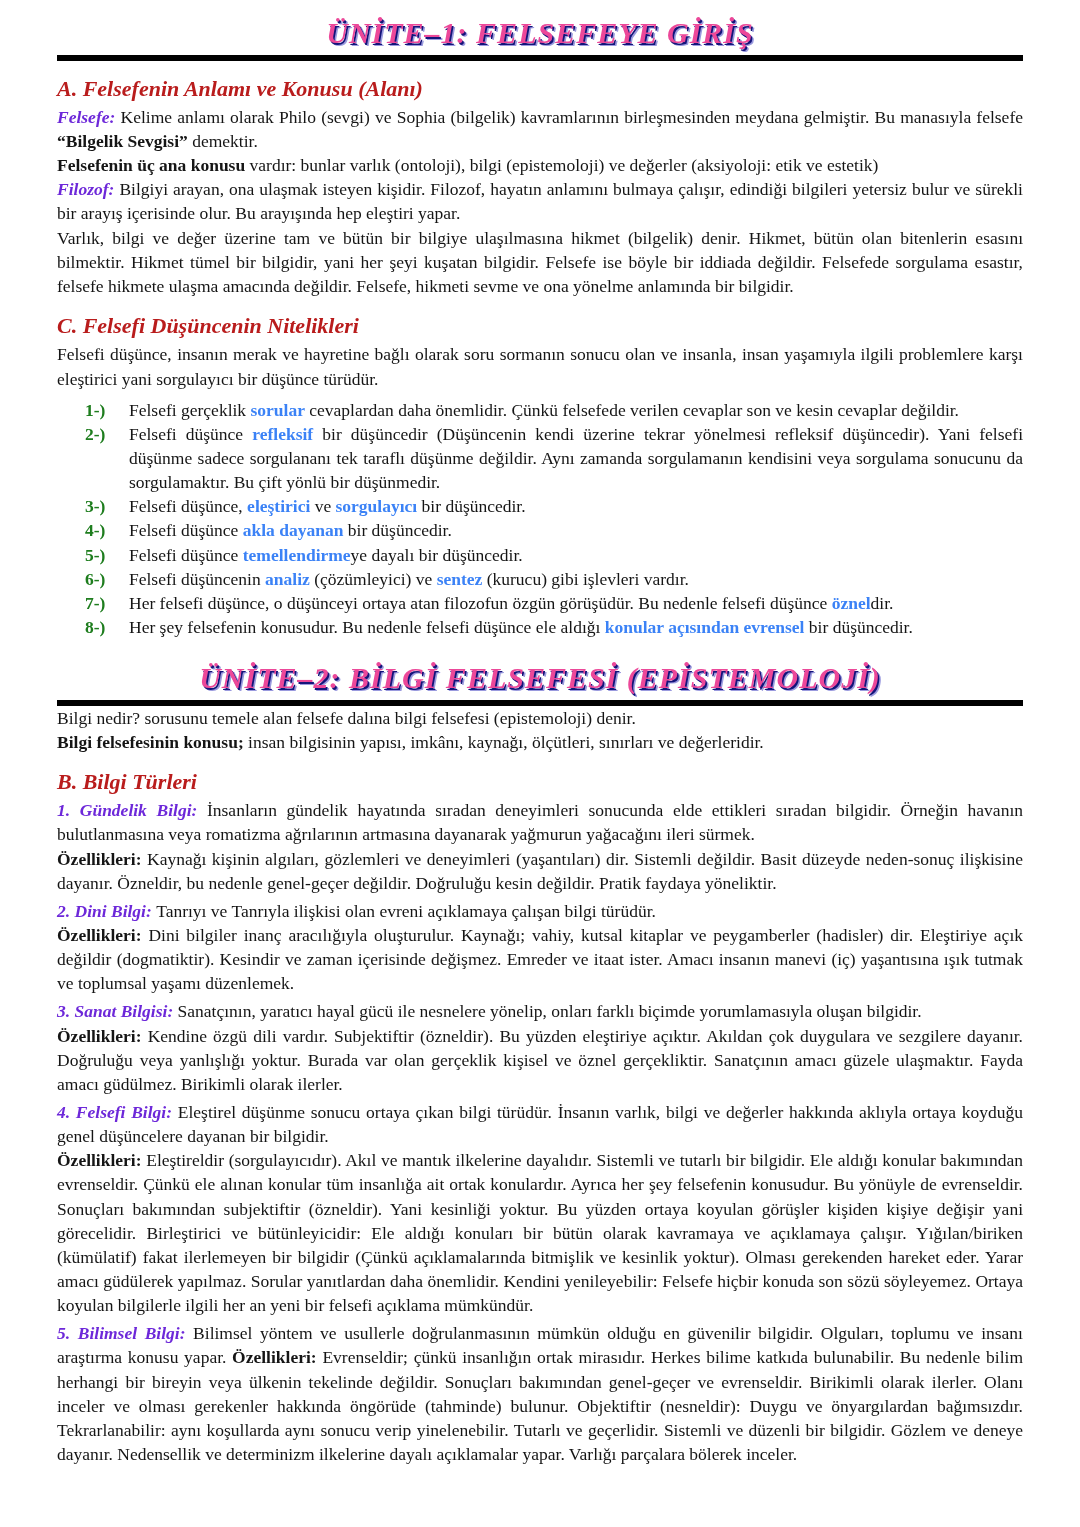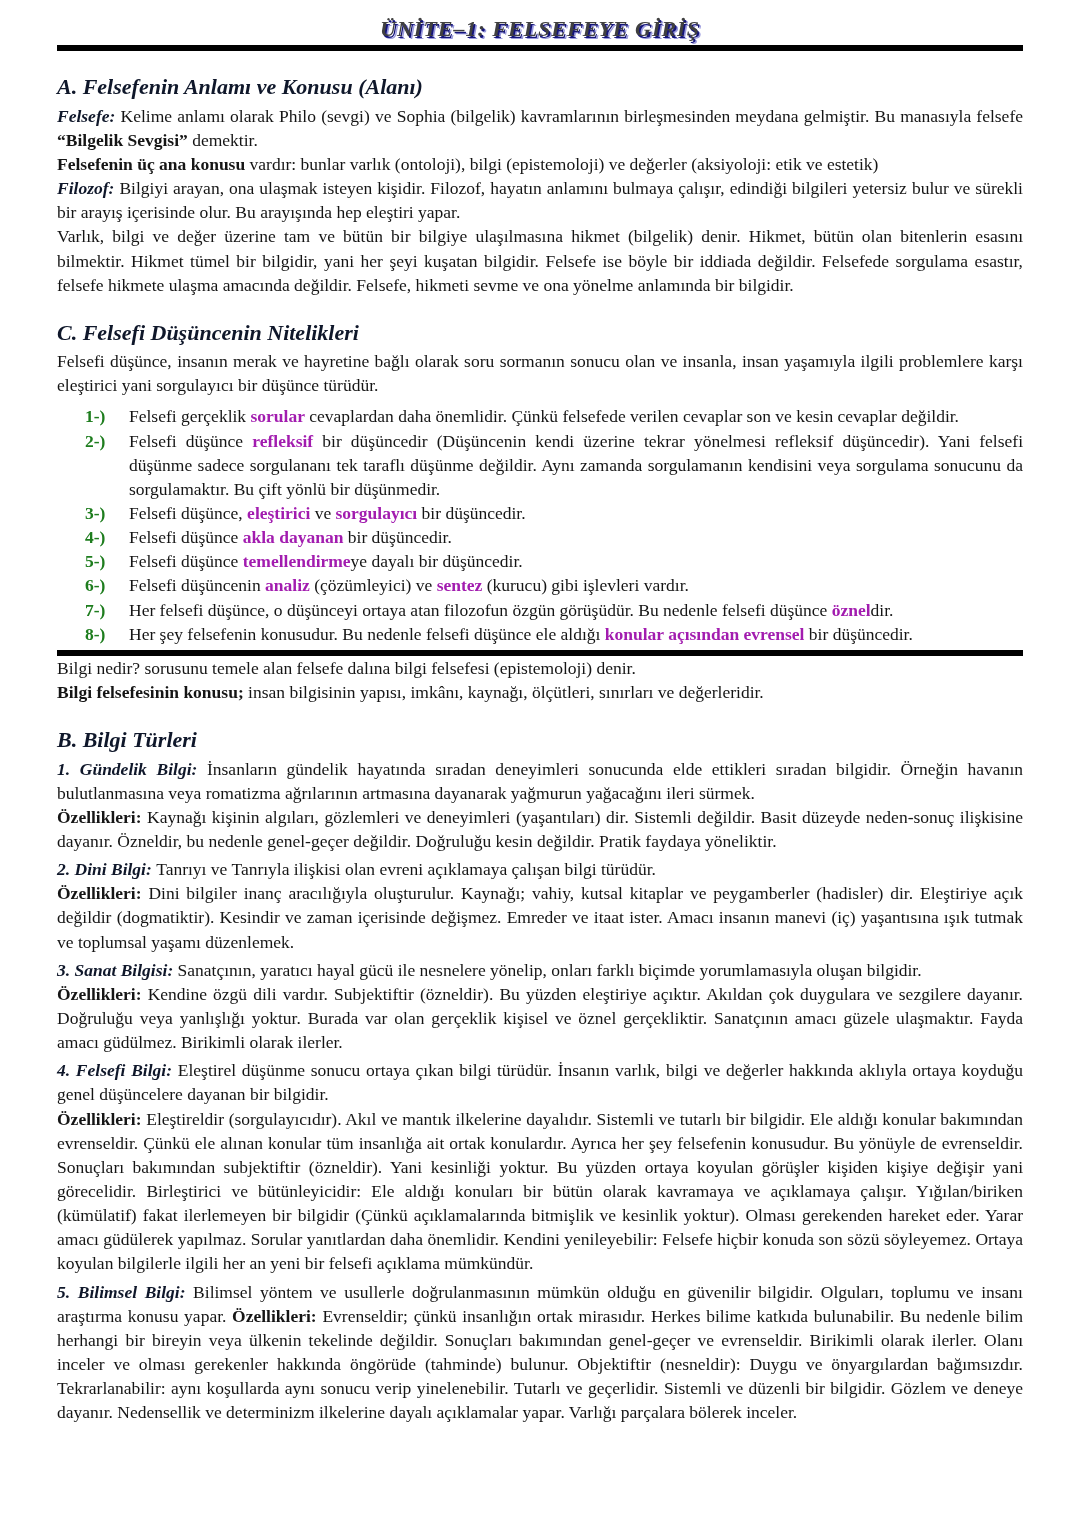--- a/index.html
+++ b/index.html
@@ -5,42 +5,42 @@
   html,body{margin:0;padding:0;background:#ffffff;}
   .page{
     width:1080px;height:1527px;box-sizing:border-box;
     padding:16px 57px 52px 57px;
     display:flex;flex-direction:column;
     font-family:"Liberation Serif","DejaVu Serif",serif;
     color:#151515;background:#ffffff;overflow:hidden;
   }
   .unit-title{
     text-align:center;
-    font-size:22px;font-weight:bold;font-style:italic;
+    font-size:30px;font-weight:bold;font-style:italic;
     letter-spacing:1px;
-    color:#404040;
+    color:#ec4899;
     text-shadow:1.5px 1.5px 0 #14147a, 3px 3px 0 #9a9ade;
     line-height:1.15;
     font-family:"Liberation Serif","DejaVu Serif",serif;
   }
   .unit-title.second{margin-top:22px;}
   .rule{height:6px;background:#000;margin-top:4px;}
   .sec{
-    color:#0f172a;font-size:22px;font-weight:bold;font-style:italic;
-    margin:23px 0 3px 0;line-height:1.2;
+    color:#b91c1c;font-size:22px;font-weight:bold;font-style:italic;
+    margin:15px 0 3px 0;line-height:1.2;
   }
   .para{
     margin:0;text-align:justify;
     font-size:17.5px;line-height:1.38;
   }
   .para.gap{margin-top:4px;}
   .run-n{}
   .run-b{font-weight:bold;}
-  .run-g{color:#0f172a;font-weight:bold;font-style:italic;}
-  .run-r{color:#a21caf;font-weight:bold;}
+  .run-g{color:#6d28d9;font-weight:bold;font-style:italic;}
+  .run-r{color:#3b82f6;font-weight:bold;}
   .list{margin-top:7px;}
   .li{display:flex;padding-left:28px;}
   .li .num{
     flex:0 0 44px;color:#1e7d1e;font-weight:bold;
     font-size:17.5px;line-height:1.38;
   }
   .li .txt{flex:1;text-align:justify;font-size:17.5px;line-height:1.38;}
 </style>
 </head>
 <body>
@@ -87,20 +87,21 @@
           <span class="num">7-)</span>
           <div class="txt"><span class="run-n">Her felsefi düşünce, o düşünceyi ortaya atan filozofun özgün görüşüdür. Bu nedenle felsefi düşünce </span><span class="run-r">öznel</span><span class="run-n">dir.</span></div>
         </div>
         <div class="li">
           <span class="num">8-)</span>
           <div class="txt"><span class="run-n">Her şey felsefenin konusudur. Bu nedenle felsefi düşünce ele aldığı </span><span class="run-r">konular açısından evrensel</span><span class="run-n"> bir düşüncedir.</span></div>
         </div>
       </div>
     </div>
 
+  <div class="unit-title second">ÜNİTE–2: BİLGİ FELSEFESİ (EPİSTEMOLOJİ)</div>
   <div class="rule"></div>
 
   <div>
       <p class="para"><span class="run-n">Bilgi nedir? sorusunu temele alan felsefe dalına bilgi felsefesi (epistemoloji) denir.</span></p>
       <p class="para"><span class="run-b">Bilgi felsefesinin konusu;</span><span class="run-n"> insan bilgisinin yapısı, imkânı, kaynağı, ölçütleri, sınırları ve değerleridir.</span></p>
       <div class="sec">B. Bilgi Türleri</div>
       <p class="para"><span class="run-g">1. Gündelik Bilgi: </span><span class="run-n">İnsanların gündelik hayatında sıradan deneyimleri sonucunda elde ettikleri sıradan bilgidir. Örneğin havanın bulutlanmasına veya romatizma ağrılarının artmasına dayanarak yağmurun yağacağını ileri sürmek.</span></p>
       <p class="para"><span class="run-b">Özellikleri:</span><span class="run-n"> Kaynağı kişinin algıları, gözlemleri ve deneyimleri (yaşantıları) dir.  Sistemli değildir. Basit düzeyde neden-sonuç ilişkisine dayanır. Özneldir, bu nedenle genel-geçer değildir. Doğruluğu kesin değildir. Pratik faydaya yöneliktir.</span></p>
       <p class="para gap"><span class="run-g">2. Dini Bilgi: </span><span class="run-n">Tanrıyı ve Tanrıyla ilişkisi olan evreni açıklamaya çalışan bilgi türüdür.</span></p>
       <p class="para"><span class="run-b">Özellikleri:</span><span class="run-n"> Dini bilgiler inanç aracılığıyla oluşturulur. Kaynağı; vahiy, kutsal kitaplar ve peygamberler (hadisler) dir. Eleştiriye açık değildir (dogmatiktir). Kesindir ve zaman içerisinde değişmez. Emreder ve itaat ister. Amacı insanın manevi (iç) yaşantısına ışık tutmak ve toplumsal yaşamı düzenlemek.</span></p>

